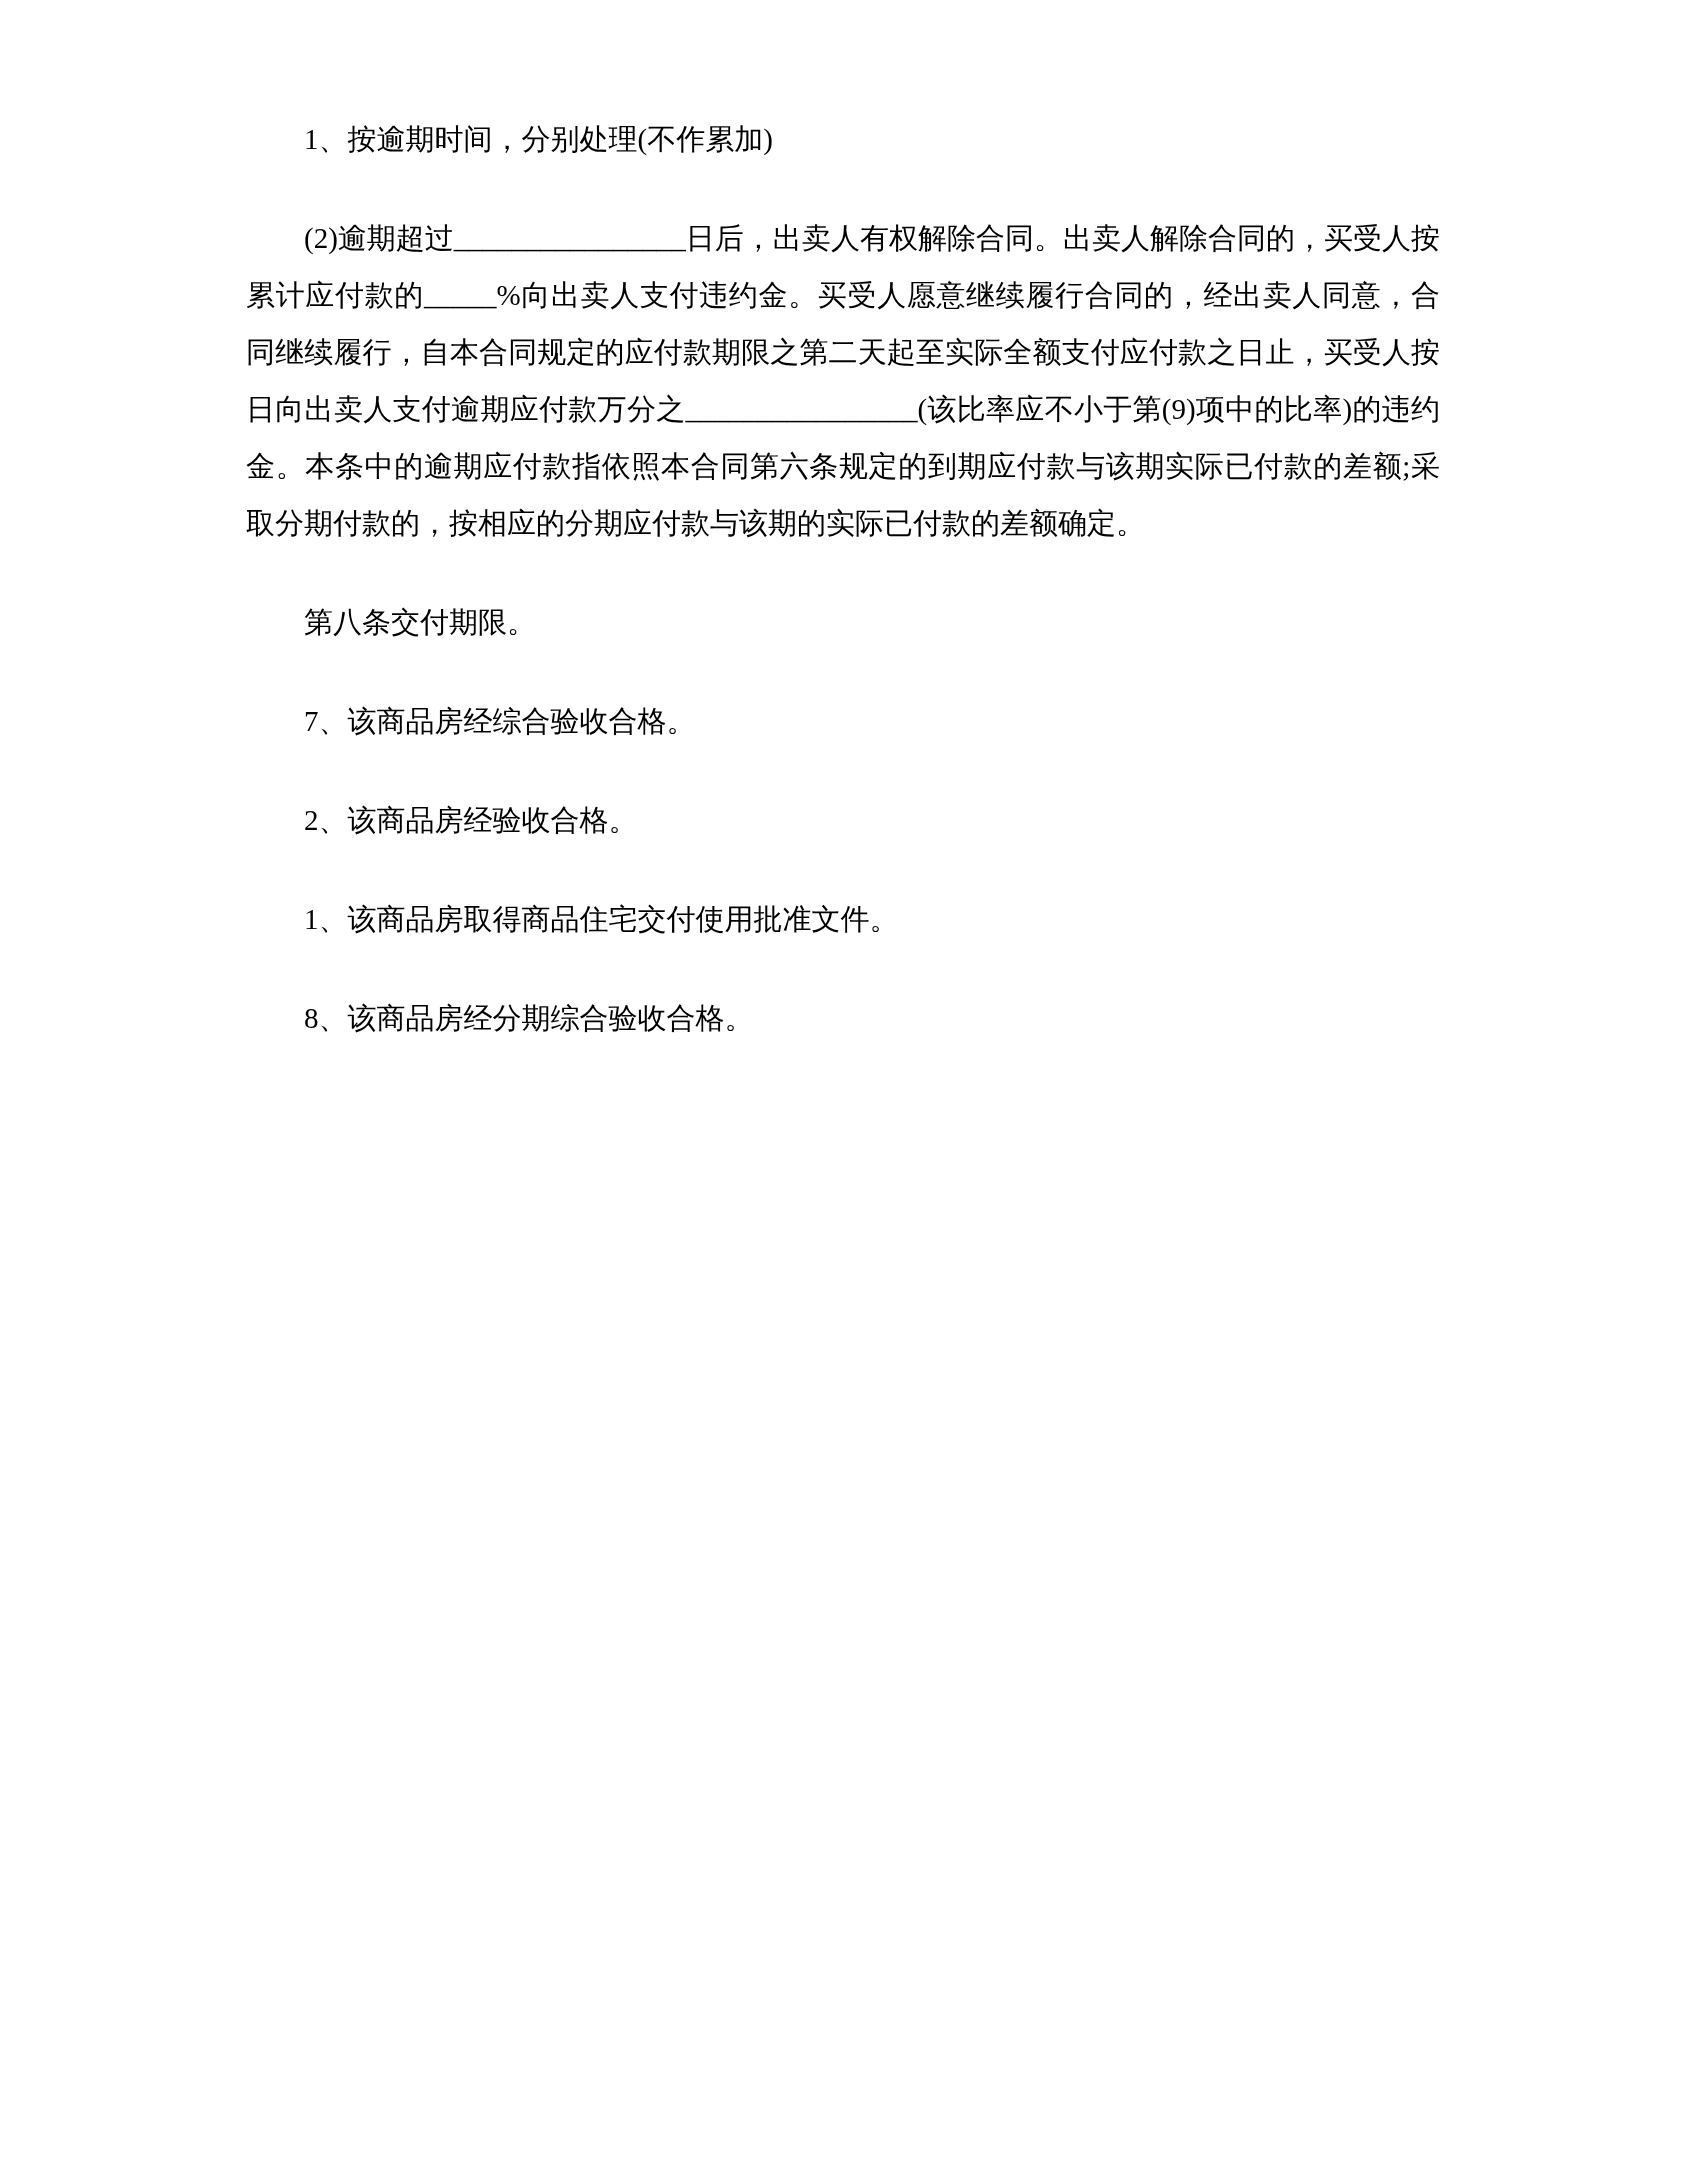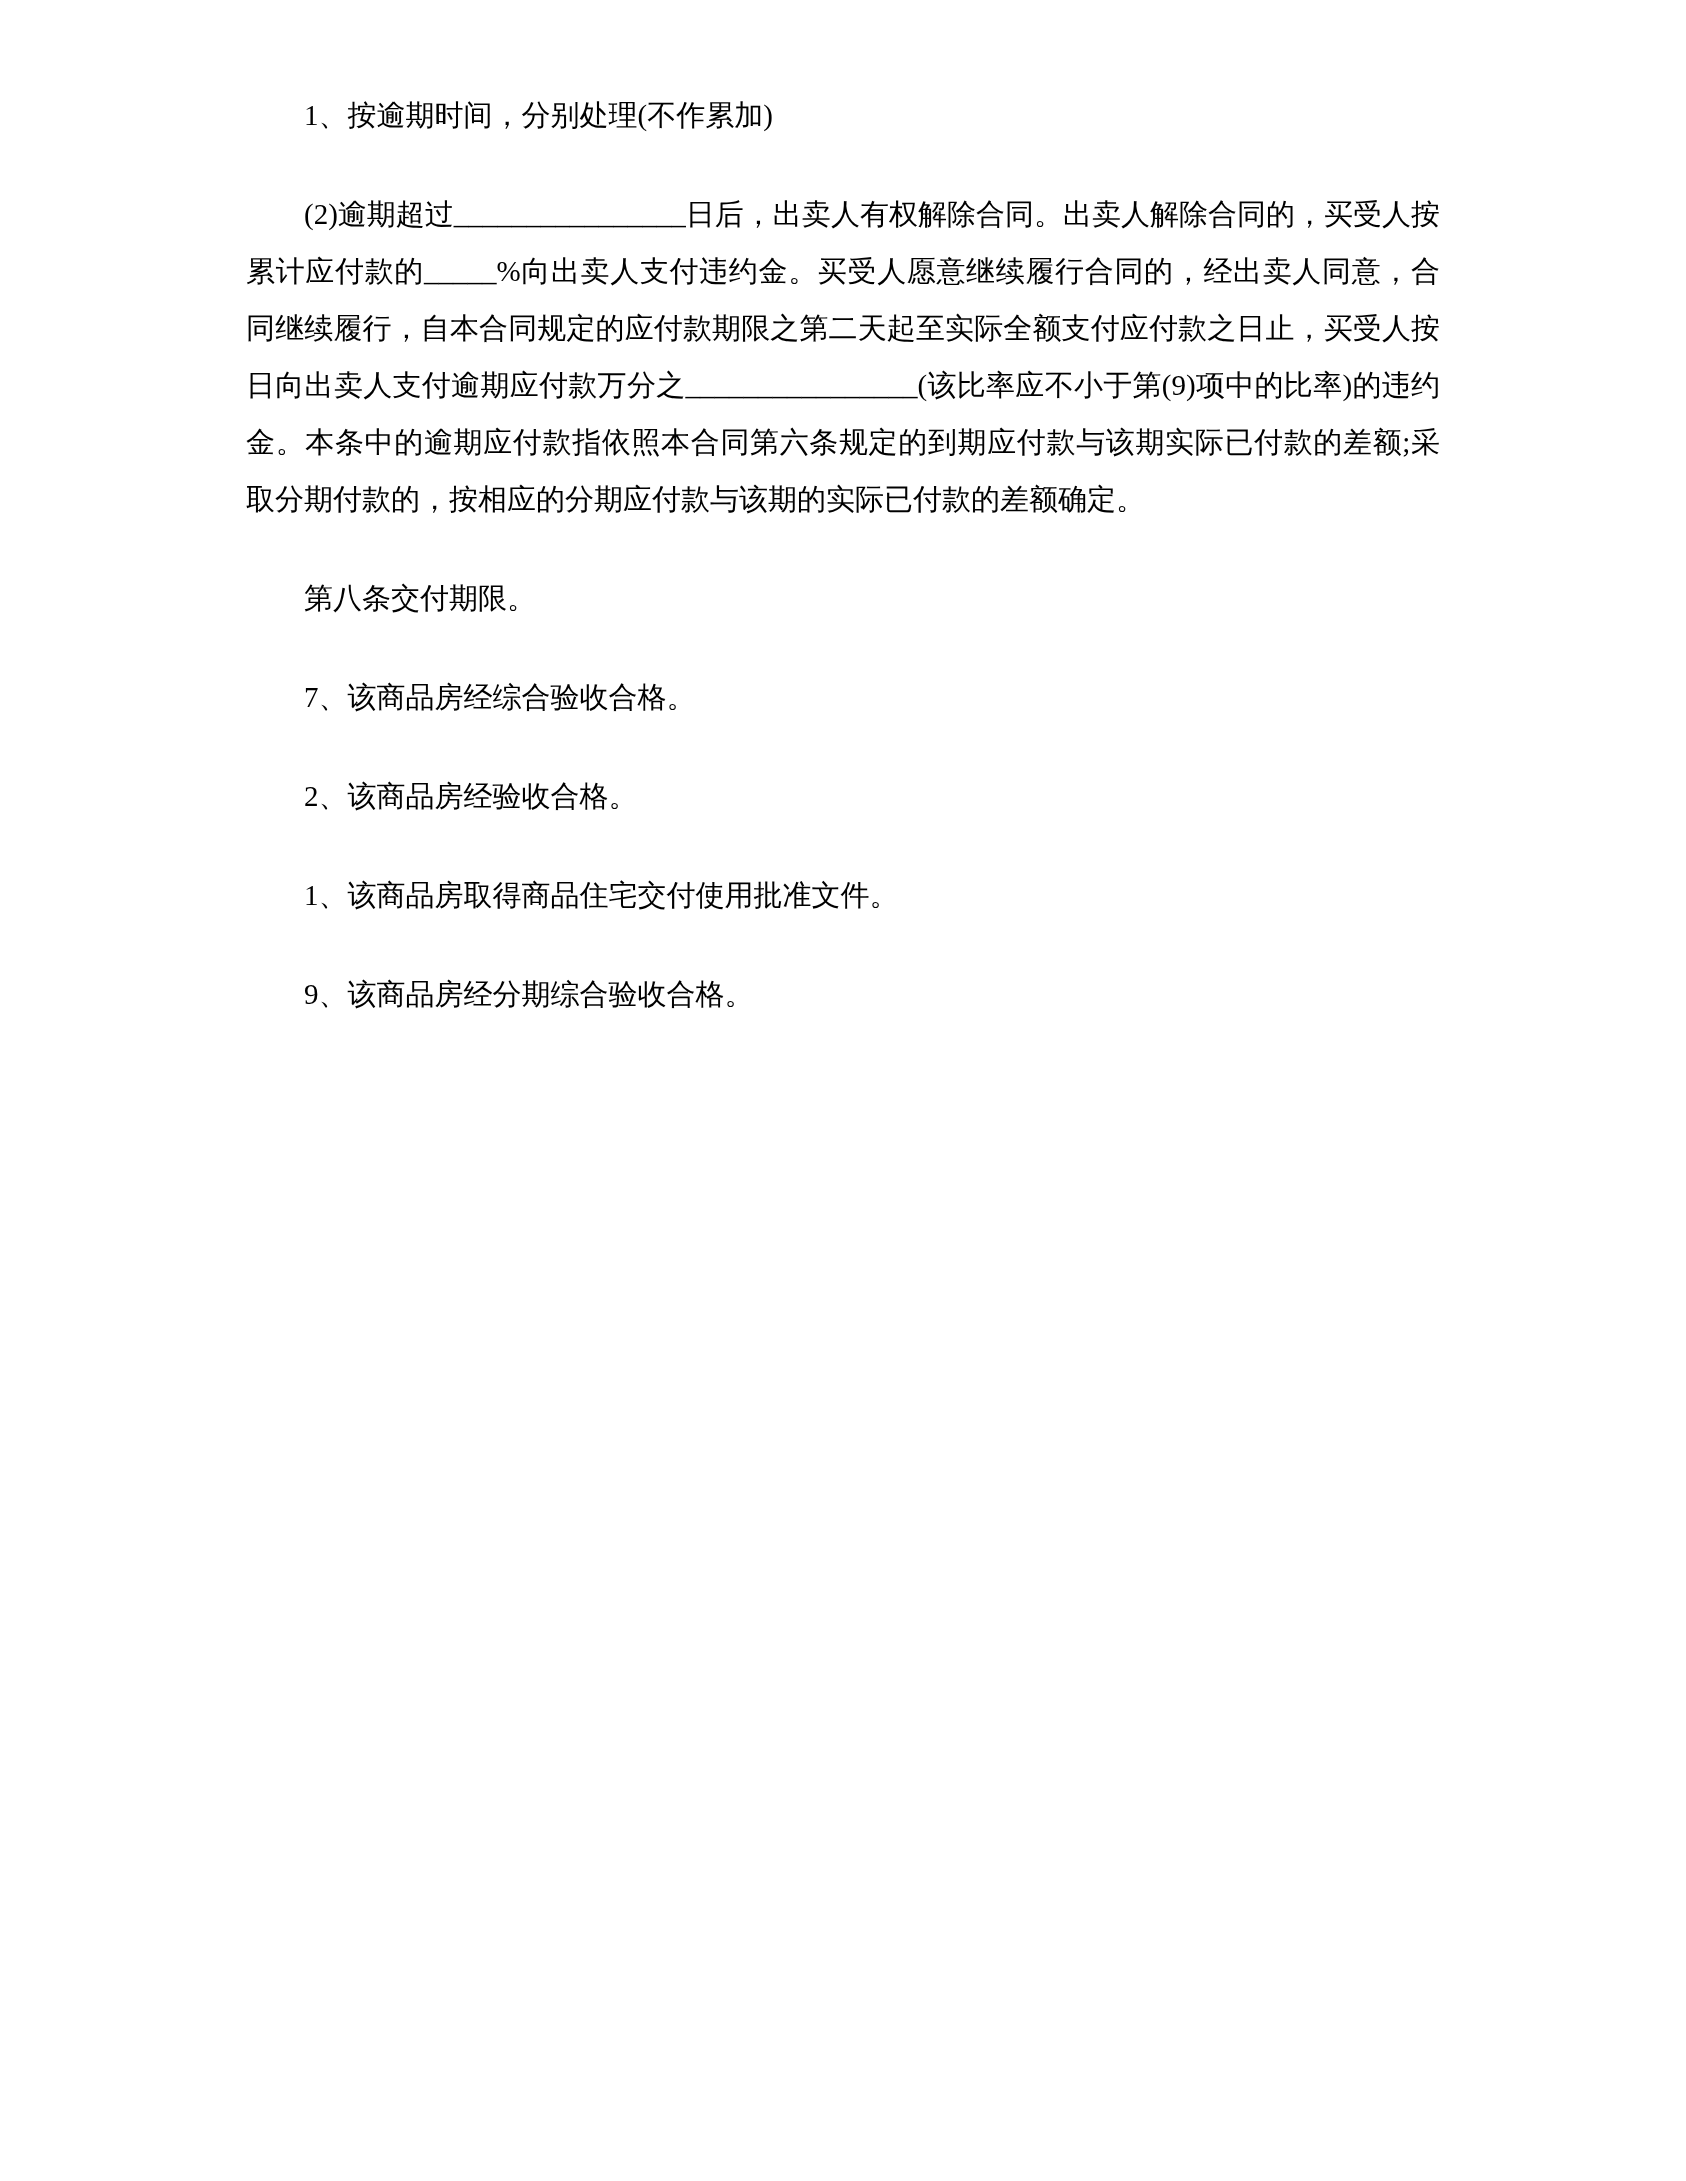--- a/index.html
+++ b/index.html
@@ -7,21 +7,21 @@
     padding: 0;
     background: #ffffff;
   }
   .page {
     position: relative;
     width: 1686px;
     height: 2182px;
     margin: 0 auto;
     background: #ffffff;
     box-sizing: border-box;
-    padding: 87px 246px 0 246px;
+    padding: 111px 246px 0 246px;
     font-family: "Liberation Serif", "DejaVu Serif", serif;
     font-size: 29px;
     line-height: 57px;
     color: #000000;
   }
   .para {
     margin: 0 0 42px 0;
     text-indent: 2em;
     overflow-wrap: anywhere;
     word-break: break-all;
@@ -35,15 +35,15 @@
 </head>
 <body>
 
 <div class="page">
   <p class="para">1、按逾期时间，分别处理(不作累加)</p>
   <p class="para">(2)逾期超过________________日后，出卖人有权解除合同。出卖人解除合同的，买受人按累计应付款的_____%向出卖人支付违约金。买受人愿意继续履行合同的，经出卖人同意，合同继续履行，自本合同规定的应付款期限之第二天起至实际全额支付应付款之日止，买受人按日向出卖人支付逾期应付款万分之________________(该比率应不小于第(9)项中的比率)的违约金。本条中的逾期应付款指依照本合同第六条规定的到期应付款与该期实际已付款的差额;采取分期付款的，按相应的分期应付款与该期的实际已付款的差额确定。</p>
   <p class="para">第八条交付期限。</p>
   <p class="para">7、该商品房经综合验收合格。</p>
   <p class="para">2、该商品房经验收合格。</p>
   <p class="para">1、该商品房取得商品住宅交付使用批准文件。</p>
-  <p class="para">9、该商品房经分期综合验收合格。</p>
+  <p class="para">8、该商品房经分期综合验收合格。</p>
 </div>
 
 
 </body></html>

